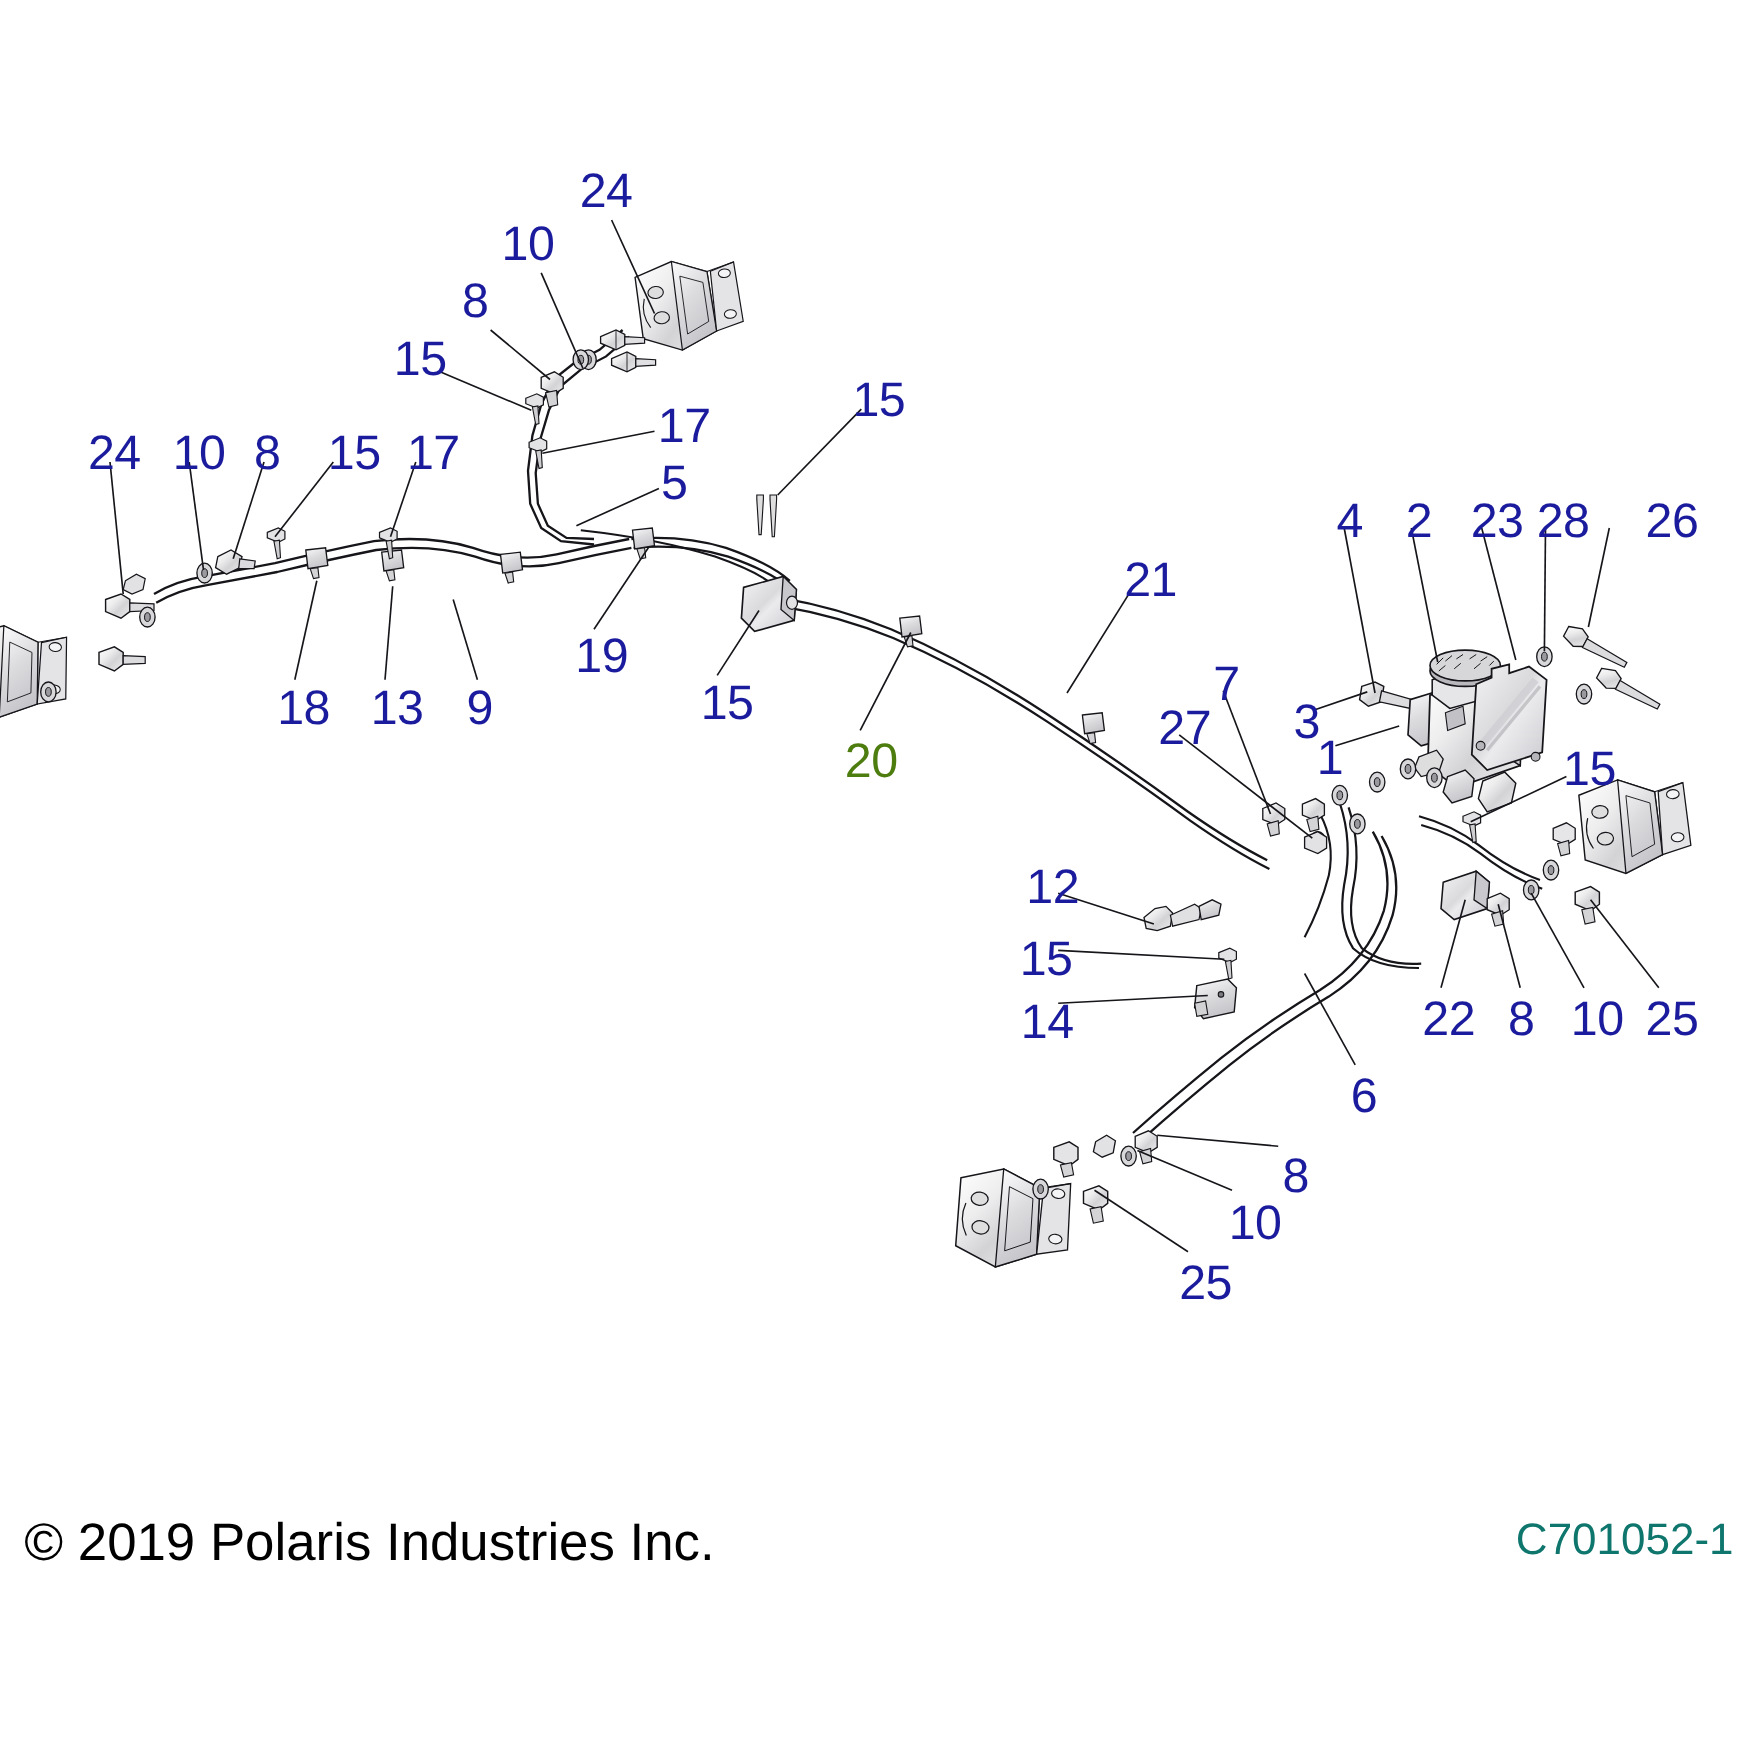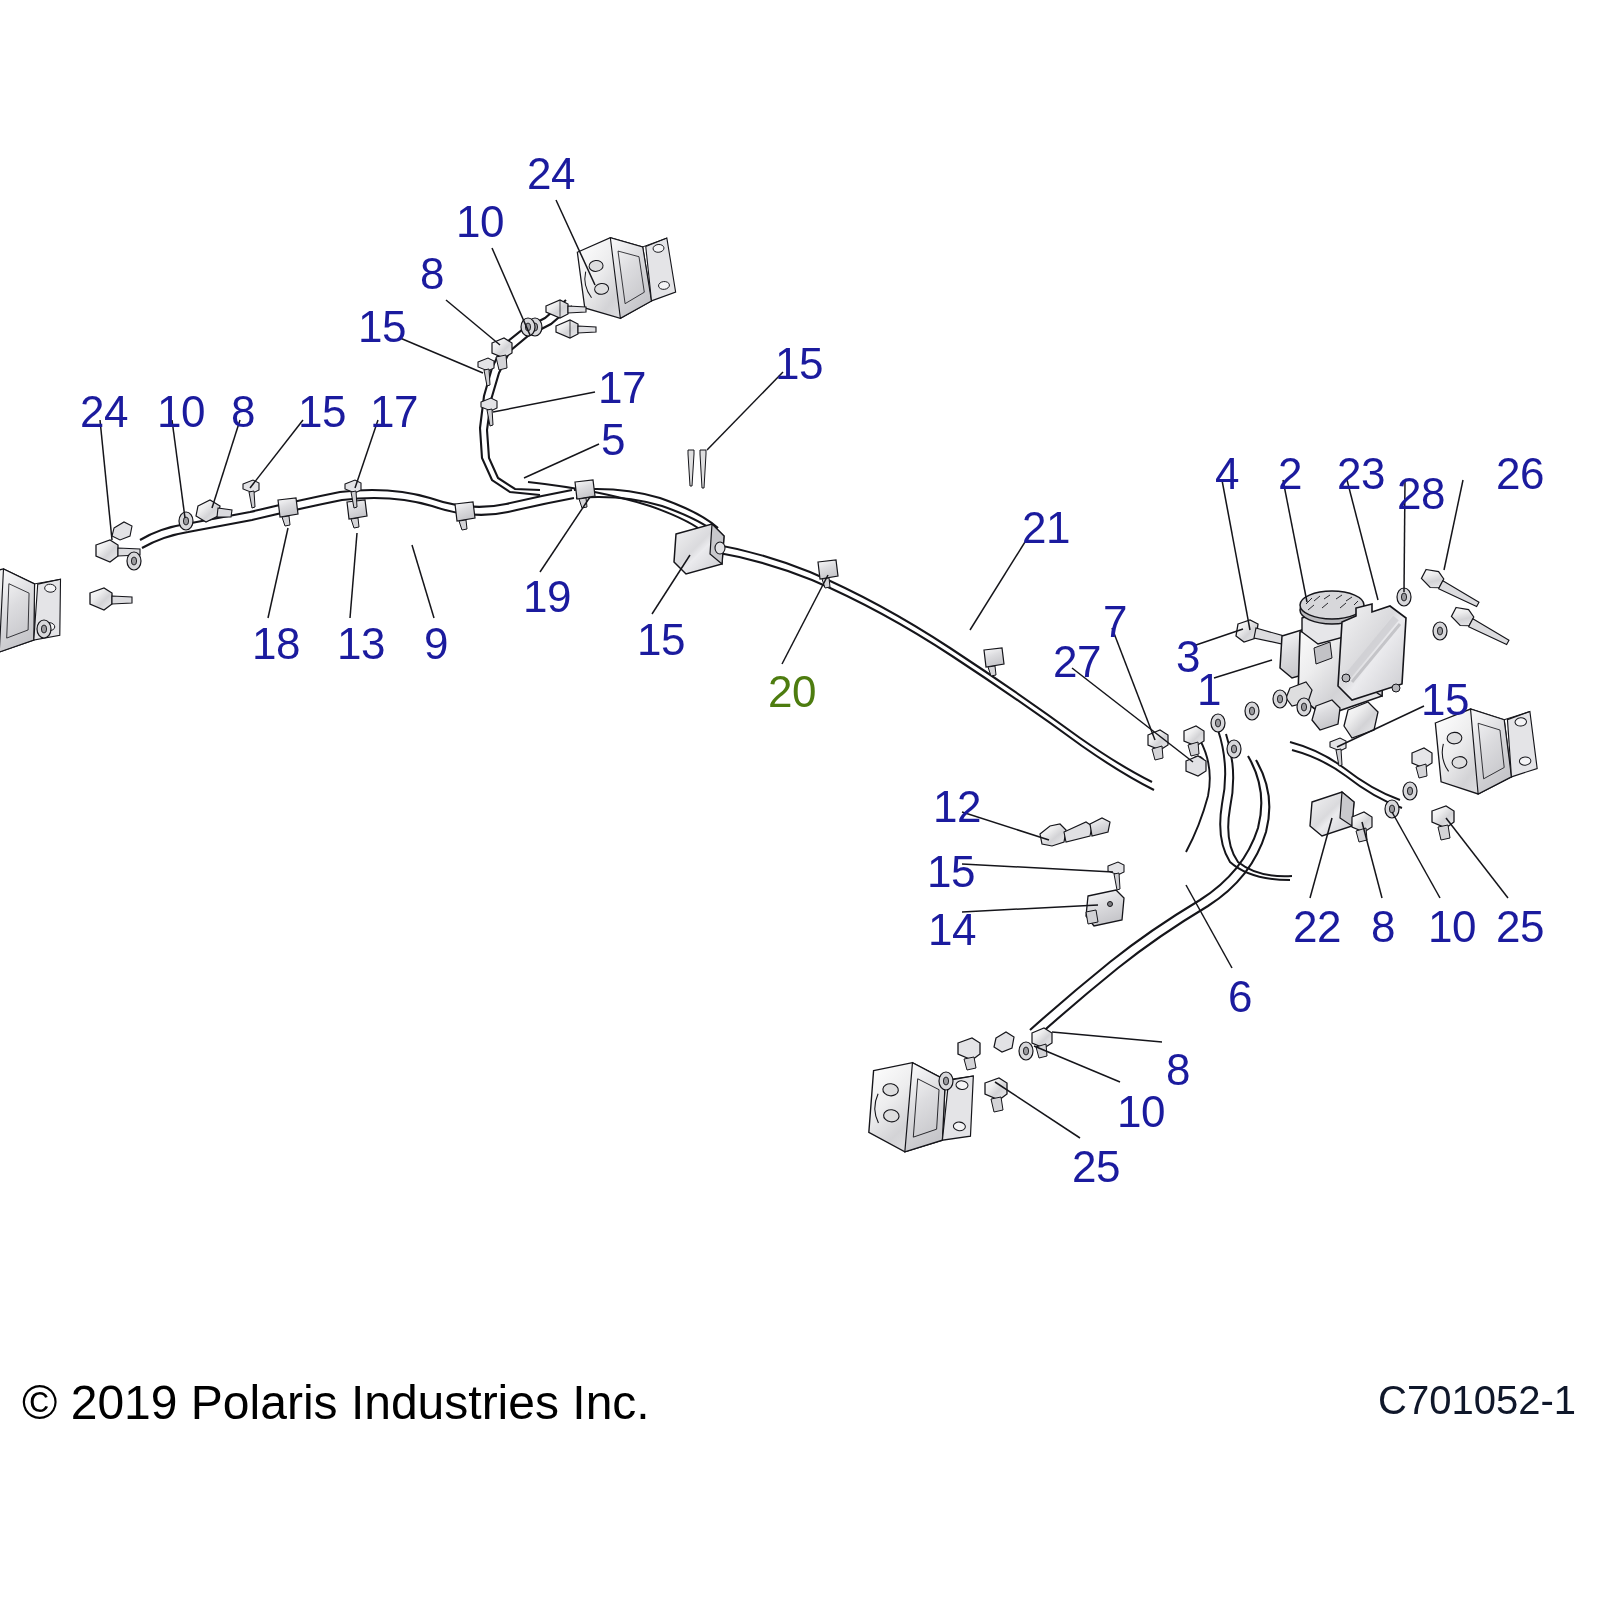--- a/index.html
+++ b/index.html
@@ -41,21 +41,21 @@
     color: #000000;
     font-family: "Liberation Sans", sans-serif;
     font-size: 48px;
     font-weight: 400;
     white-space: nowrap;
   }
   .partno {
     position: absolute;
     right: 24px;
     top: 1378px;
-    color: #0f172a;
+    color: #0f766e;
     font-family: "Liberation Sans", sans-serif;
     font-size: 40px;
     font-weight: 400;
     white-space: nowrap;
     text-align: right;
   }
 </style>
 </head>
 <body>
 
@@ -423,21 +423,21 @@
       <div class="callout" style="left: 252px; top: 622px; color: rgb(27, 27, 158);">18</div>
       <div class="callout" style="left: 337px; top: 622px; color: rgb(27, 27, 158);">13</div>
       <div class="callout" style="left: 424px; top: 622px; color: rgb(27, 27, 158);">9</div>
       <div class="callout" style="left: 523px; top: 575px; color: rgb(27, 27, 158);">19</div>
       <div class="callout" style="left: 637px; top: 618px; color: rgb(27, 27, 158);">15</div>
       <div class="callout" style="left: 1022px; top: 506px; color: rgb(27, 27, 158);">21</div>
       <div class="callout" style="left: 768px; top: 670px; color: #4d7c0f;">20</div>
       <div class="callout" style="left: 1215px; top: 452px; color: rgb(27, 27, 158);">4</div>
       <div class="callout" style="left: 1278px; top: 452px; color: rgb(27, 27, 158);">2</div>
       <div class="callout" style="left: 1337px; top: 452px; color: rgb(27, 27, 158);">23</div>
-      <div class="callout" style="left: 1397px; top: 452px; color: rgb(27, 27, 158); margin-top: 20px;">28</div>
+      <div class="callout" style="left: 1397px; top: 452px; color: rgb(27, 27, 158);">28</div>
       <div class="callout" style="left: 1496px; top: 452px; color: rgb(27, 27, 158);">26</div>
       <div class="callout" style="left: 1176px; top: 635px; color: rgb(27, 27, 158);">3</div>
       <div class="callout" style="left: 1197px; top: 668px; color: rgb(27, 27, 158);">1</div>
       <div class="callout" style="left: 1103px; top: 600px; color: rgb(27, 27, 158);">7</div>
       <div class="callout" style="left: 1053px; top: 640px; color: rgb(27, 27, 158);">27</div>
       <div class="callout" style="left: 1421px; top: 678px; color: rgb(27, 27, 158);">15</div>
       <div class="callout" style="left: 933px; top: 785px; color: rgb(27, 27, 158);">12</div>
       <div class="callout" style="left: 927px; top: 850px; color: rgb(27, 27, 158);">15</div>
       <div class="callout" style="left: 928px; top: 908px; color: rgb(27, 27, 158);">14</div>
       <div class="callout" style="left: 1228px; top: 975px; color: rgb(27, 27, 158);">6</div>

